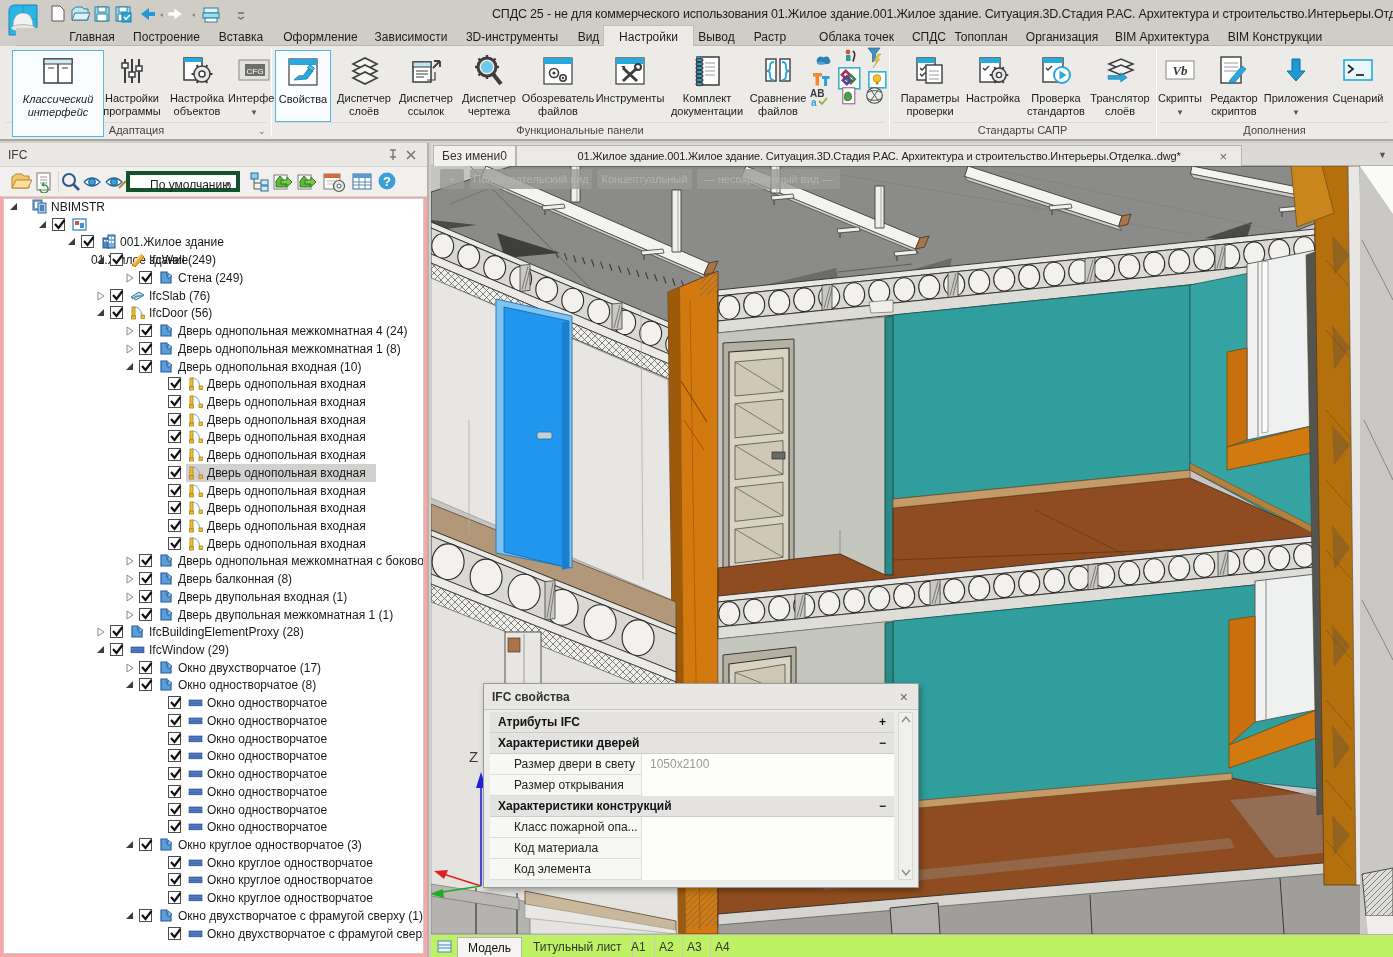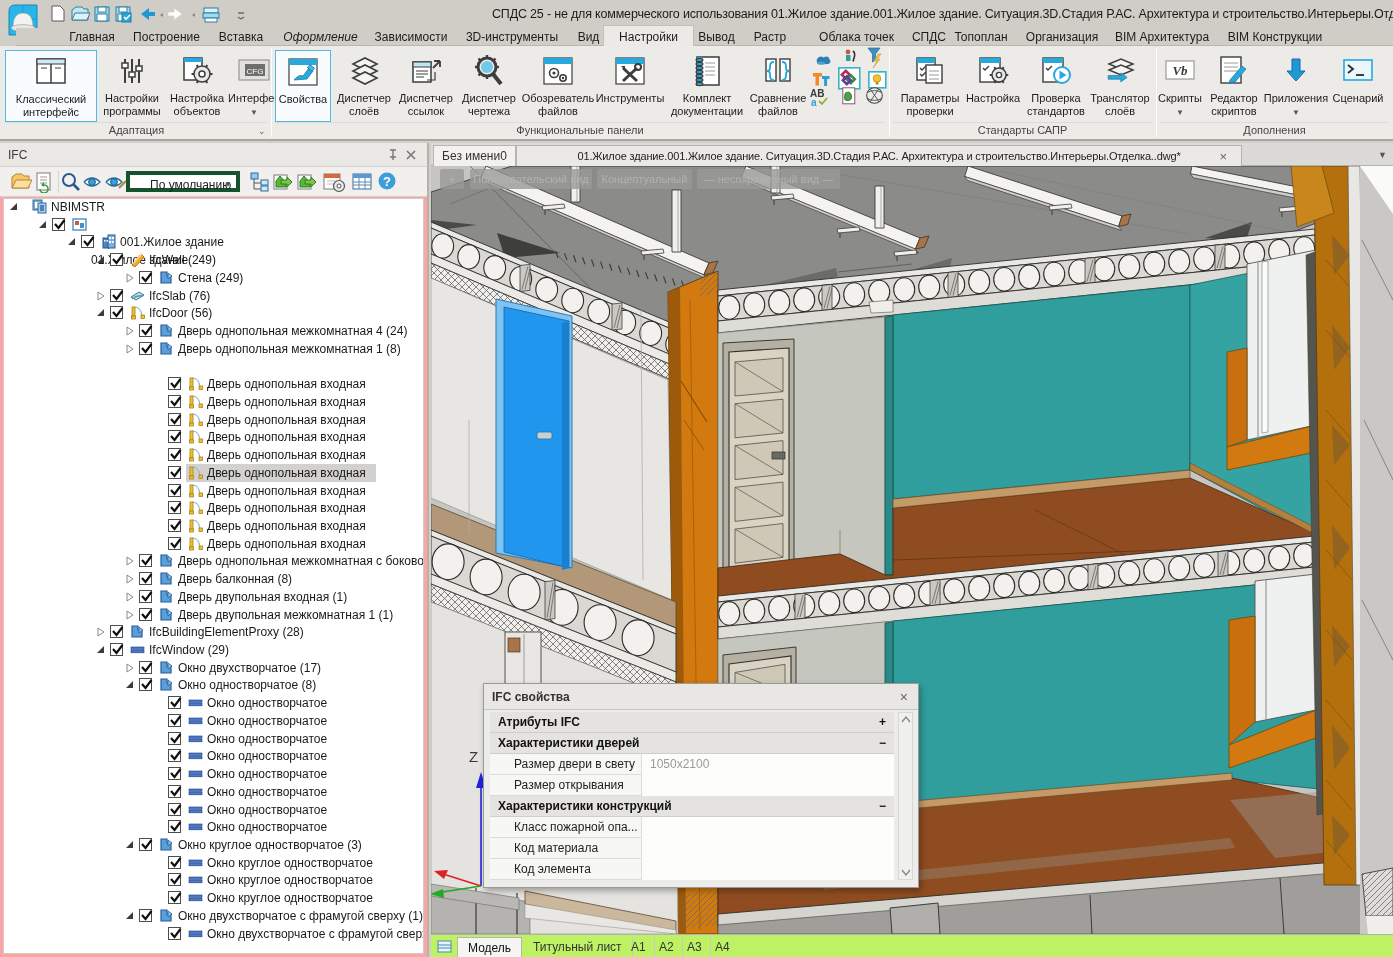--- a/index.html
+++ b/index.html
@@ -76,21 +76,21 @@
         <rect x="3" y="14" width="12" height="4" fill="#fff" stroke="#2d7f9e"></rect>
       </g>
    <path d="M192 9 h6 M192 13 l3 2 l3 -2" stroke="#6a6a6a" stroke-width="1.4" fill="none"></path>
  </svg>
  <div class="abs" style="left:492px;top:7px;font-size:12.5px;letter-spacing:-0.18px;color:#1b1b1b;white-space:nowrap;">СПДС 25 - не для коммерческого использования 01.Жилое здание.001.Жилое здание. Ситуация.3D.Стадия Р.АС. Архитектура и строительство.Интерьеры.Отделк</div>
 </div>
 <div class="abs" id="menubar">
     <div class="tab" style="left:51px;width:50px;">Главная</div>
     <div class="tab" style="left:114px;width:73px;">Построение</div>
     <div class="tab" style="left:199px;width:52px;">Вставка</div>
-    <div class="tab" style="left:266px;width:77px;font-style:italic;">Оформление</div>
+    <div class="tab" style="left:266px;width:77px;">Оформление</div>
     <div class="tab" style="left:356px;width:78px;">Зависимости</div>
     <div class="tab" style="left:446px;width:100px;">3D-инструменты</div>
     <div class="tab" style="left:557px;width:31px;">Вид</div>
     <div class="tab active" style="left:587px;width:91px;">Настройки</div>
     <div class="tab" style="left:678px;width:45px;">Вывод</div>
     <div class="tab" style="left:734px;width:40px;">Растр</div>
     <div class="tab" style="left:802px;width:77px;">Облака точек</div>
     <div class="tab" style="left:888px;width:50px;">СПДС</div>
     <div class="tab" style="left:936px;width:58px;">Топоплан</div>
     <div class="tab" style="left:1006px;width:80px;">Организация</div>
@@ -103,21 +103,21 @@
     <div class="gsep" style="left:1156px"></div>
     <div class="glab" style="left:2px;width:269px;">Адаптация</div>
     <div class="abs" style="left:6px;top:76px;width:261px;height:1px;background:#dddbd7"></div>
     <div class="glab" style="left:271px;width:618px;">Функциональные панели</div>
     <div class="abs" style="left:275px;top:76px;width:610px;height:1px;background:#dddbd7"></div>
     <div class="glab" style="left:889px;width:267px;">Стандарты САПР</div>
     <div class="abs" style="left:893px;top:76px;width:259px;height:1px;background:#dddbd7"></div>
     <div class="glab" style="left:1156px;width:237px;">Дополнения</div>
     <div class="abs" style="left:1160px;top:76px;width:229px;height:1px;background:#dddbd7"></div>
     <div class="abs" style="left:258px;top:80px;width:10px;height:10px;font-size:9px;color:#666;">⌄</div>
-    <div class="ritem sel" style="left:5px;width:92px;height:72px;">
+    <div class="ritem sel" style="left:12px;width:92px;height:87px;font-style:italic;">
       <div class="ric">
         <svg width="34" height="34" viewBox="0 0 34 34">
           <rect x="3" y="4" width="28" height="24" fill="#fff" stroke="#3d3d3d" stroke-width="1.5"></rect>
           <rect x="3" y="4" width="28" height="5" fill="#cfe9f5" stroke="#3d3d3d" stroke-width="1"></rect>
           <line x1="17" y1="9" x2="17" y2="28" stroke="#3d3d3d" stroke-width="1.5"></line>
           <line x1="7" y1="13" x2="13" y2="13" stroke="#3d3d3d"></line>
           <line x1="21" y1="13" x2="27" y2="13" stroke="#3d3d3d"></line>
         </svg>
       </div>
       <div>Классический<br>интерфейс</div>
@@ -661,20 +661,35 @@
         <div class="tcb" style="left:135px;top:2px;">
           <svg width="15" height="15">
             <path d="M3 7 l3.5 4 l6 -8" stroke="#111" stroke-width="2.2" fill="none"></path>
           </svg>
         </div>
         <div class="ticon" style="left:155px;top:1px"><svg width="15" height="15" viewBox="0 0 15 15">
             <path d="M2 2 h6 v4 h4 v7 h-10 z" fill="#5aa0d8" stroke="#2a5a9a" stroke-width="1.2"></path>
             <path d="M9 3 l4 3 l-4 3 z" fill="#8ac8f0" stroke="#2a5a9a" stroke-width="0.8"></path>
           </svg></div>
         <div class="ttext" style="left:174px;">Дверь однопольная межкомнатная 1 (8)</div>
+      </div>
+      <div class="trow" style="left:0;top:158.5px;width:419px;">
+        <svg class="tarrow" style="left:121px;top:4px" width="10" height="10">
+          <path d="M8 1 v7 h-7 z" fill="#3c3c3c"></path>
+        </svg>
+        <div class="tcb" style="left:135px;top:2px;">
+          <svg width="15" height="15">
+            <path d="M3 7 l3.5 4 l6 -8" stroke="#111" stroke-width="2.2" fill="none"></path>
+          </svg>
+        </div>
+        <div class="ticon" style="left:155px;top:1px"><svg width="15" height="15" viewBox="0 0 15 15">
+            <path d="M2 2 h6 v4 h4 v7 h-10 z" fill="#5aa0d8" stroke="#2a5a9a" stroke-width="1.2"></path>
+            <path d="M9 3 l4 3 l-4 3 z" fill="#8ac8f0" stroke="#2a5a9a" stroke-width="0.8"></path>
+          </svg></div>
+        <div class="ttext" style="left:174px;">Дверь однопольная входная (10)</div>
       </div>
       <div class="trow" style="left:0;top:176.2px;width:419px;">
         <div class="tcb" style="left:164px;top:2px;">
           <svg width="15" height="15">
             <path d="M3 7 l3.5 4 l6 -8" stroke="#111" stroke-width="2.2" fill="none"></path>
           </svg>
         </div>
         <div class="ticon" style="left:184px;top:1px"><svg width="15" height="15" viewBox="0 0 15 15">
             <path d="M4 2 q7 0 8 9" fill="none" stroke="#9ab5c8" stroke-width="1.2"></path>
             <rect x="2" y="2" width="3" height="9" fill="#f2c02d" stroke="#a8821a" stroke-width="0.8"></rect>

